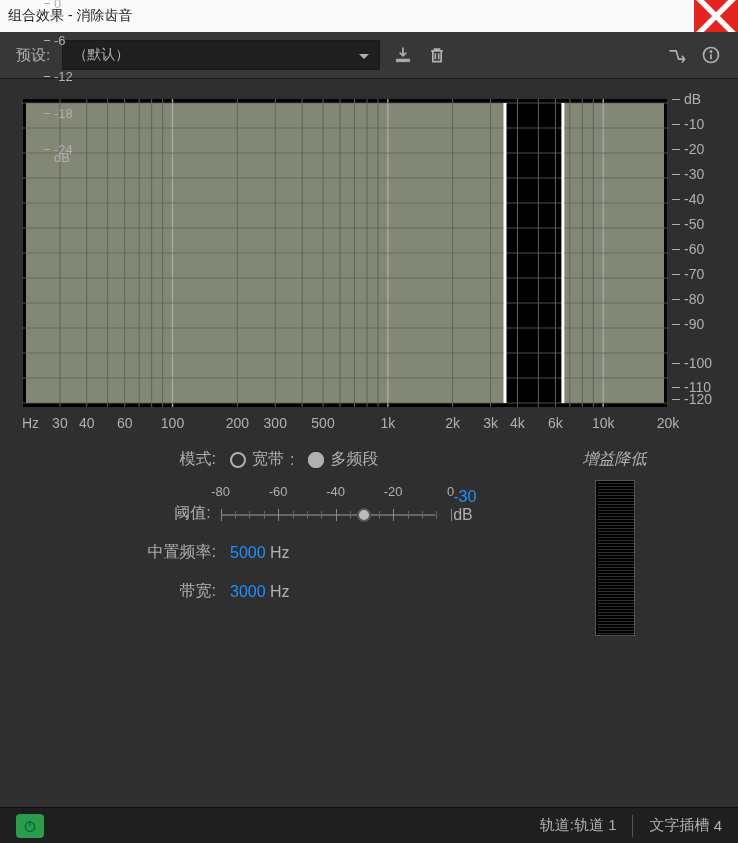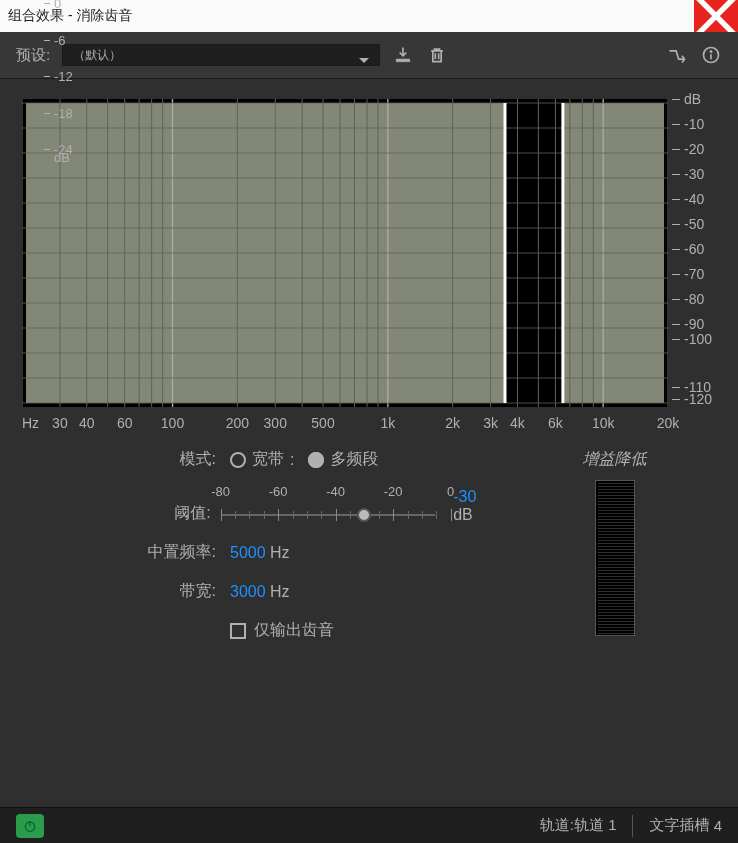--- a/index.html
+++ b/index.html
@@ -30,22 +30,22 @@
     font-size:14px; cursor:pointer;
   }
 
   
   .presetbar {
     height:47px; background:var(--bg4); display:flex; align-items:center; padding:0 16px;
     color:var(--text); font-size:15px; gap:12px;
     border-bottom:1px solid #1a1a1a;
   }
   .preset-select {
-    flex:0 0 318px; height:22px; background:var(--bg3); border:1px solid #1a1a1a;
-    display:flex; align-items:center; padding:0 10px; color:var(--text); font-size:12px; position:relative;
+    flex:0 0 318px; height:30px; background:var(--bg3); border:1px solid #1a1a1a;
+    display:flex; align-items:center; padding:0 10px; color:var(--text); font-size:14px; position:relative;
   }
   .preset-select::after {
     content:""; position:absolute; right:10px; top:13px;
     border-left:5px solid transparent; border-right:5px solid transparent; border-top:5px solid var(--text);
   }
   .icon-btn { width:22px; height:22px; color:var(--text); display:flex; align-items:center; justify-content:center; }
   .icon-btn svg { width:20px; height:20px; fill:var(--text); stroke:var(--text); }
   .spacer { flex:1; }
 
   
@@ -249,21 +249,21 @@
             <span class="lbl">-70</span>
           </div>
           <div class="y-tick" style="top:196px">
             <span class="mark"></span>
             <span class="lbl">-80</span>
           </div>
           <div class="y-tick" style="top:221px">
             <span class="mark"></span>
             <span class="lbl">-90</span>
           </div>
-          <div class="y-tick" style="top:236px">
+          <div class="y-tick" style="top:260px">
             <span class="mark"></span>
             <span class="lbl">-100</span>
           </div>
           <div class="y-tick" style="top:284px">
             <span class="mark"></span>
             <span class="lbl">-110</span>
           </div>
           <div class="y-tick" style="top:296px">
             <span class="mark"></span>
             <span class="lbl">-120</span>
@@ -351,24 +351,20 @@
         </div>
 
         <div class="row">
           <span class="label">带宽:</span>
           <span class="value-link">
             <span>3000</span>
             <span style="color:var(--text)">Hz</span>
           </span>
         </div>
 
-        <div class="check-row">
-          <span class="check-box" id="out-only-box"></span>
-          <span>仅输出齿音</span>
-        </div>
 
       </div>
 
       <div class="ctrl-right">
         <div class="gr-title">增益降低</div>
         <div style="display:flex;">
           <div class="meter" id="gr-meter">
               <div class="mline" style="top:2px"></div>
               <div class="mline" style="top:5px"></div>
               <div class="mline" style="top:8px"></div>

